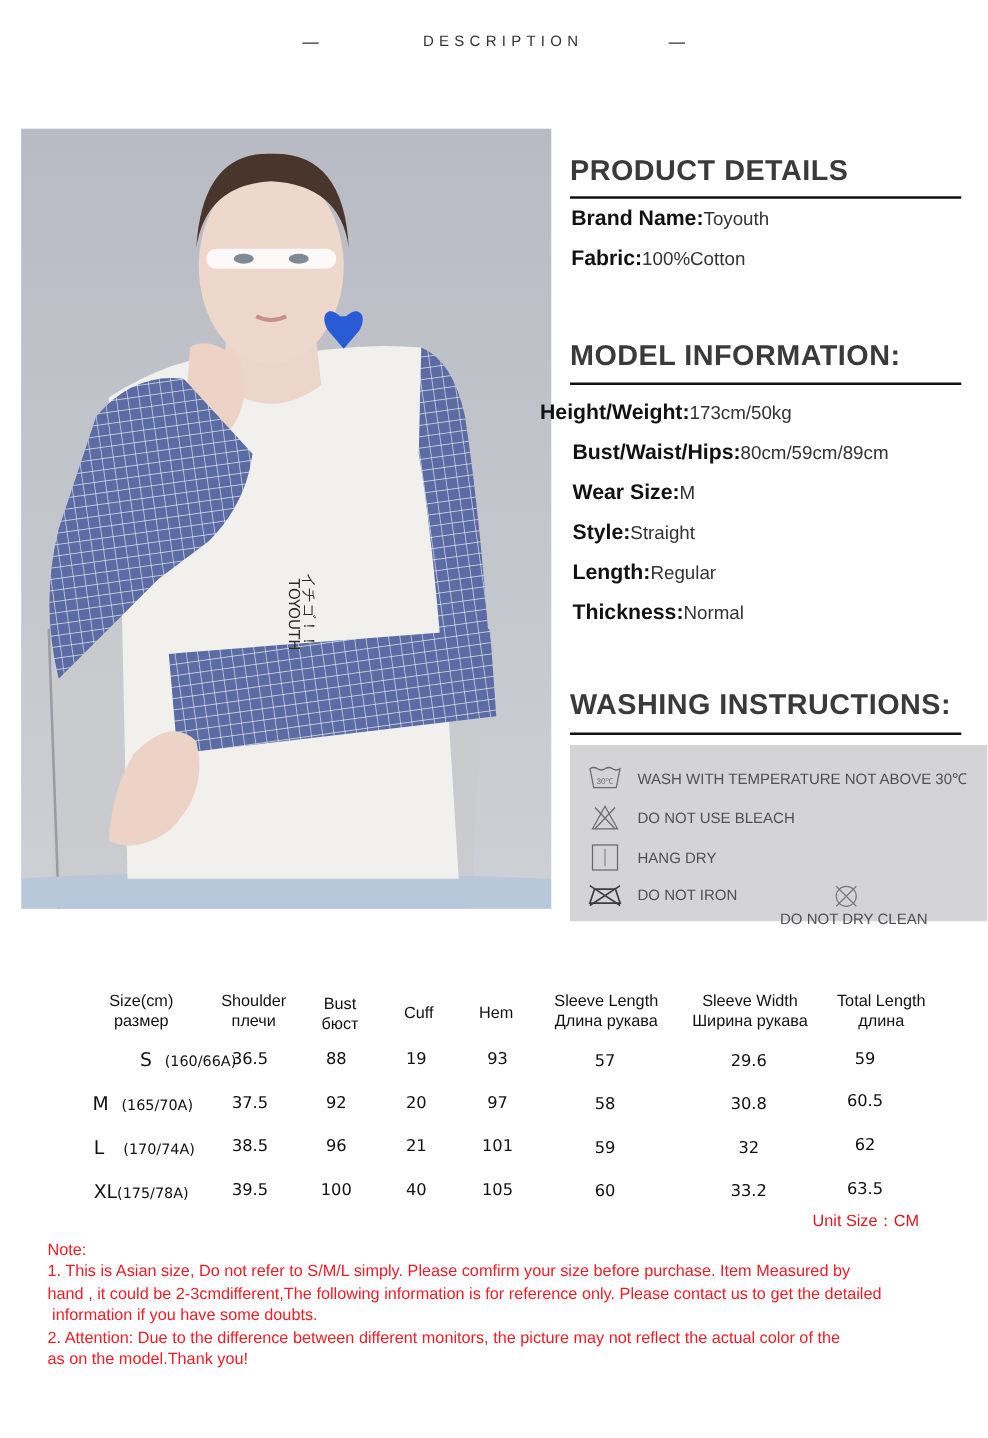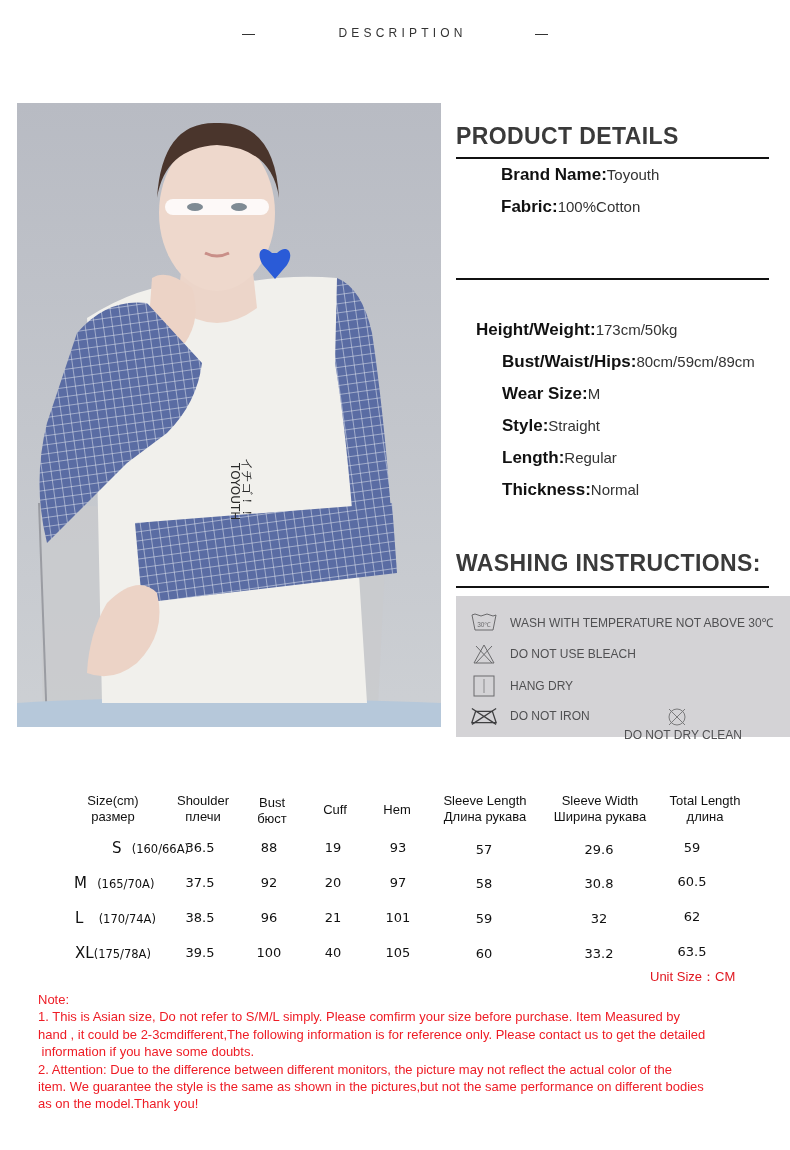--- a/index.html
+++ b/index.html
@@ -16,21 +16,21 @@
   
   .photo { position: absolute; left: 17px; top: 103px; width: 424px; height: 624px;
     background: linear-gradient(180deg, #b9bcc4 0%, #c2c4ca 60%, #cfd1d4 100%); overflow: hidden; }
   .photo svg { display: block; }
 
   
   .section { position: absolute; left: 456px; width: 313px; }
   .section h2 { font-size: 23px; font-weight: bold; color: #3a3a3a; letter-spacing: 0.4px; line-height: 28px; }
   .section .rule { height: 2px; background: #111; margin-top: 9px; }
   .kv { font-size: 16px; line-height: 20px; color: #111; white-space: nowrap; }
-  .kv .k { font-weight: bold; font-size: 17px; margin-left: 44px; }
+  .kv .k { font-weight: bold; font-size: 17px; }
   .kv .v { color: #333; font-size: 15px; }
 
   .wash-panel { position: absolute; left: 456px; top: 596px; width: 334px; height: 141px; background: #d4d3d6; }
   .wash-row { position: absolute; display: flex; align-items: center; font-size: 12px; color: #505052; white-space: nowrap; }
   .wash-row .ic { width: 28px; height: 22px; margin-right: 12px; display: inline-flex; align-items: center; justify-content: center; }
   .th { position: absolute; text-align: center; font-size: 13px; line-height: 16px; color: #111; white-space: nowrap; }
   .td { position: absolute; text-align: center; font-size: 14px; color: #111; white-space: nowrap; font-family: "DejaVu Sans", sans-serif; font-size: 13px; }
   .sz { position: absolute; white-space: nowrap; color: #111; font-family: "DejaVu Sans", sans-serif; }
   .sz .big { font-size: 15px; }
   .sz .small { font-size: 11.5px; }
@@ -101,20 +101,21 @@
   <div class="rule" style="margin-top:7px;"></div>
 </div>
 <div class="kv" style="position:absolute;left:457px;top:165px;">
   <span class="k">Brand Name:</span><span class="v">Toyouth</span>
 </div>
 <div class="kv" style="position:absolute;left:457px;top:197px;">
   <span class="k">Fabric:</span><span class="v">100%Cotton</span>
 </div>
 
 <div class="section" style="top:270px;">
+  <h2>MODEL INFORMATION:</h2>
   <div class="rule" style="margin-top:8px;"></div>
 </div>
 <div class="kv" style="position:absolute;left:432px;top:320px;">
   <span class="k">Height/Weight:</span><span class="v">173cm/50kg</span>
 </div>
 <div class="kv" style="position:absolute;left:458px;top:352px;">
   <span class="k">Bust/Waist/Hips:</span><span class="v">80cm/59cm/89cm</span>
 </div>
 <div class="kv" style="position:absolute;left:458px;top:384px;">
   <span class="k">Wear Size:</span><span class="v">M</span>
@@ -251,15 +252,14 @@
 
   <div class="unit">Unit Size：CM</div>
 </div>
 
 <div class="note">
   <p>Note:</p>
   <p>1. This is Asian size, Do not refer to S/M/L simply. Please comfirm your size before purchase. Item Measured by</p>
   <p>hand , it could be 2-3cmdifferent,The following information is for reference only. Please contact us to get the detailed</p>
   <p style="white-space:pre;"> information if you have some doubts.</p>
   <p>2. Attention: Due to the difference between different monitors, the picture may not reflect the actual color of the</p>
-  <p>item. We guarantee the style is the same as shown in the pictures,but not the same performance on different bodies</p>
   <p>as on the model.Thank you!</p>
 </div>
 
 </body></html>

